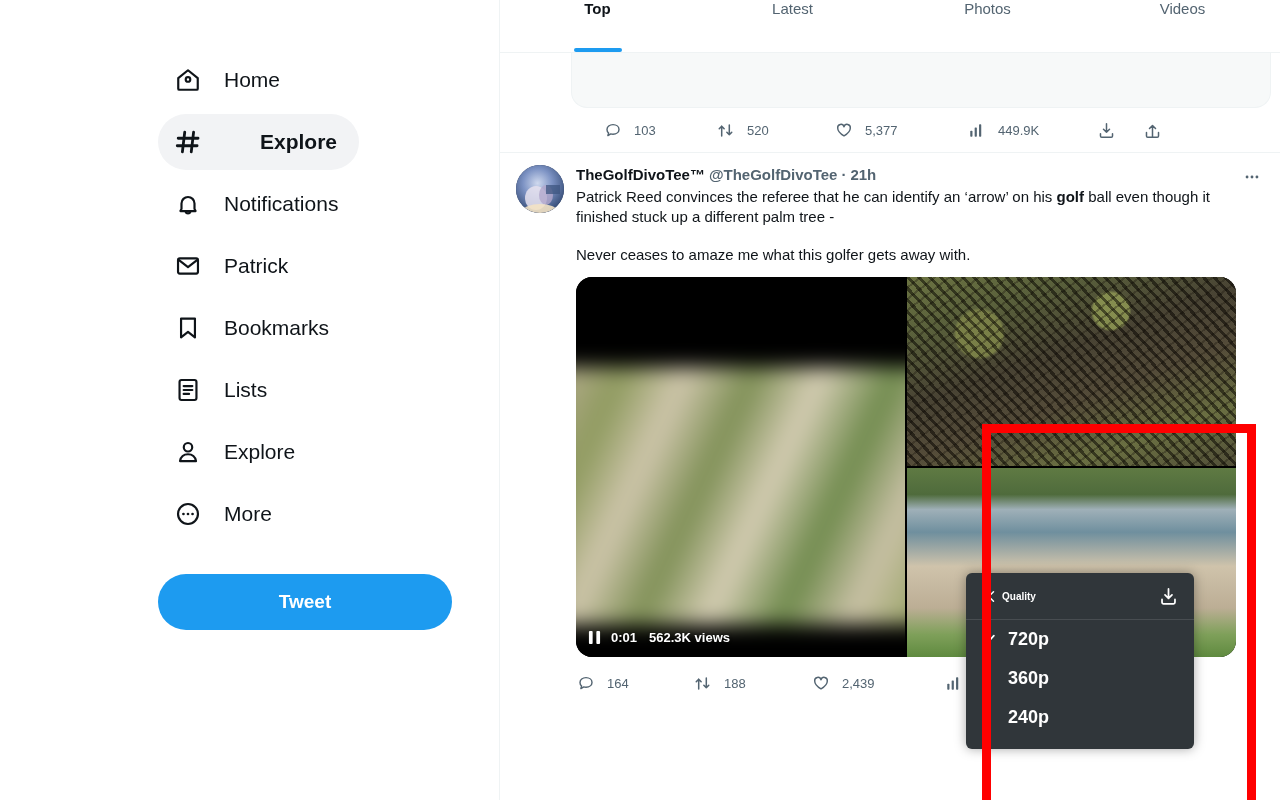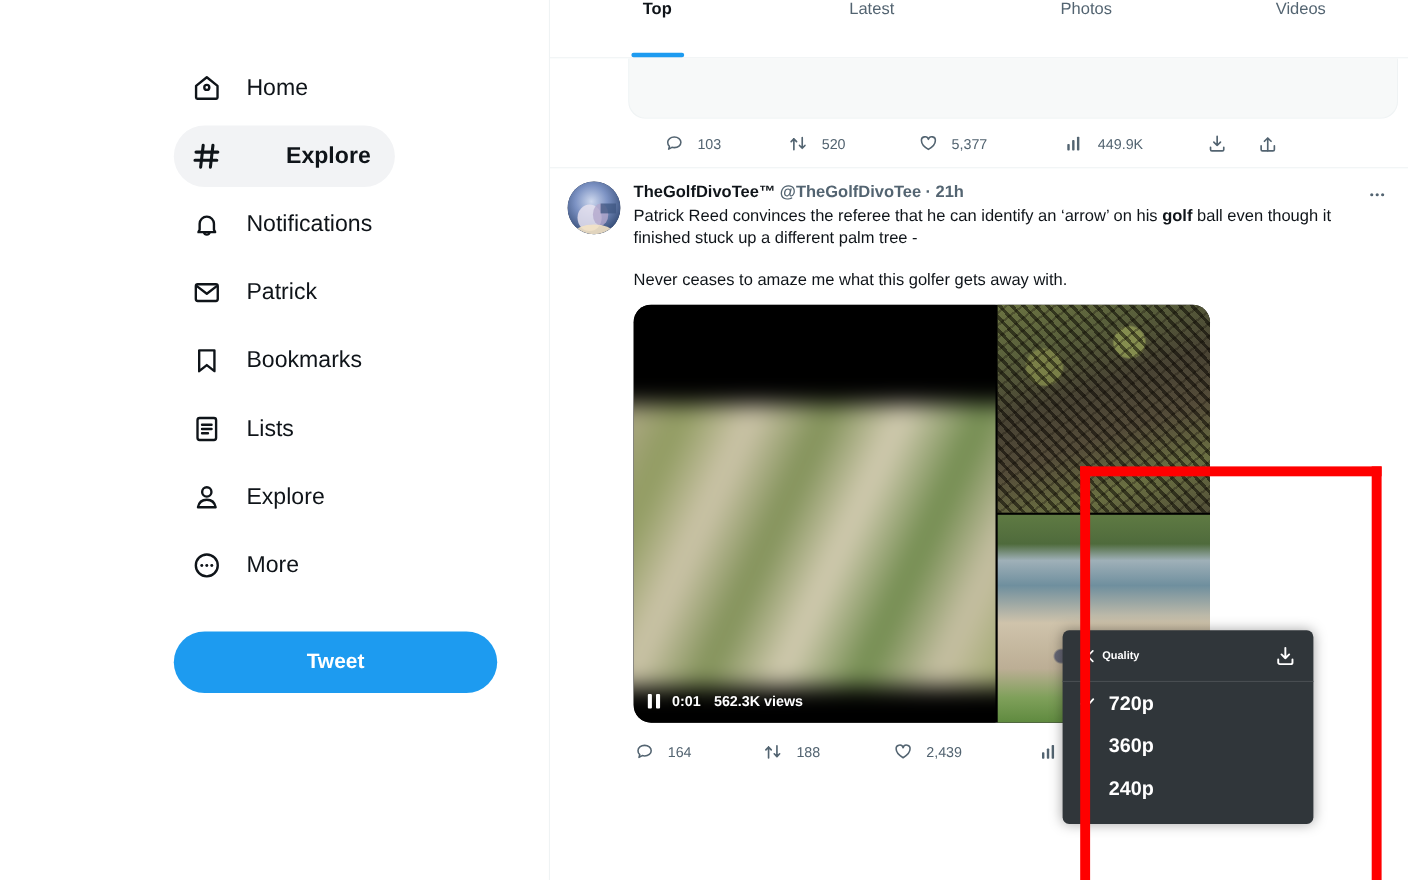--- a/index.html
+++ b/index.html
@@ -124,21 +124,21 @@
   }
   .tw-text{
     font-size:15px; line-height:20px; color:#0f1419;
     margin-top:2px; white-space:pre-wrap;
   }
   .tw-text b{ font-weight:700; }
 
   
   .media{
     margin-top:12px;
-    width:524px; height:380px;
+    width:660px; height:380px;
     border-radius:16px; overflow:hidden;
     display:flex; gap:2px;
     background:#000;
     position:relative;
   }
   .media-left{ width:329px; flex:0 0 329px; position:relative; background:#000; overflow:hidden; }
   .vid-blur{
     position:absolute; left:0; right:0; top:104px; height:230px;
     background:
       linear-gradient(115deg,#b9ae93 0%,#8e9a5e 14%,#cfc6ac 27%,#7e8f55 41%,#d5cdb4 55%,#6f8a4c 70%,#c9c1a6 84%,#93a05f 100%);

